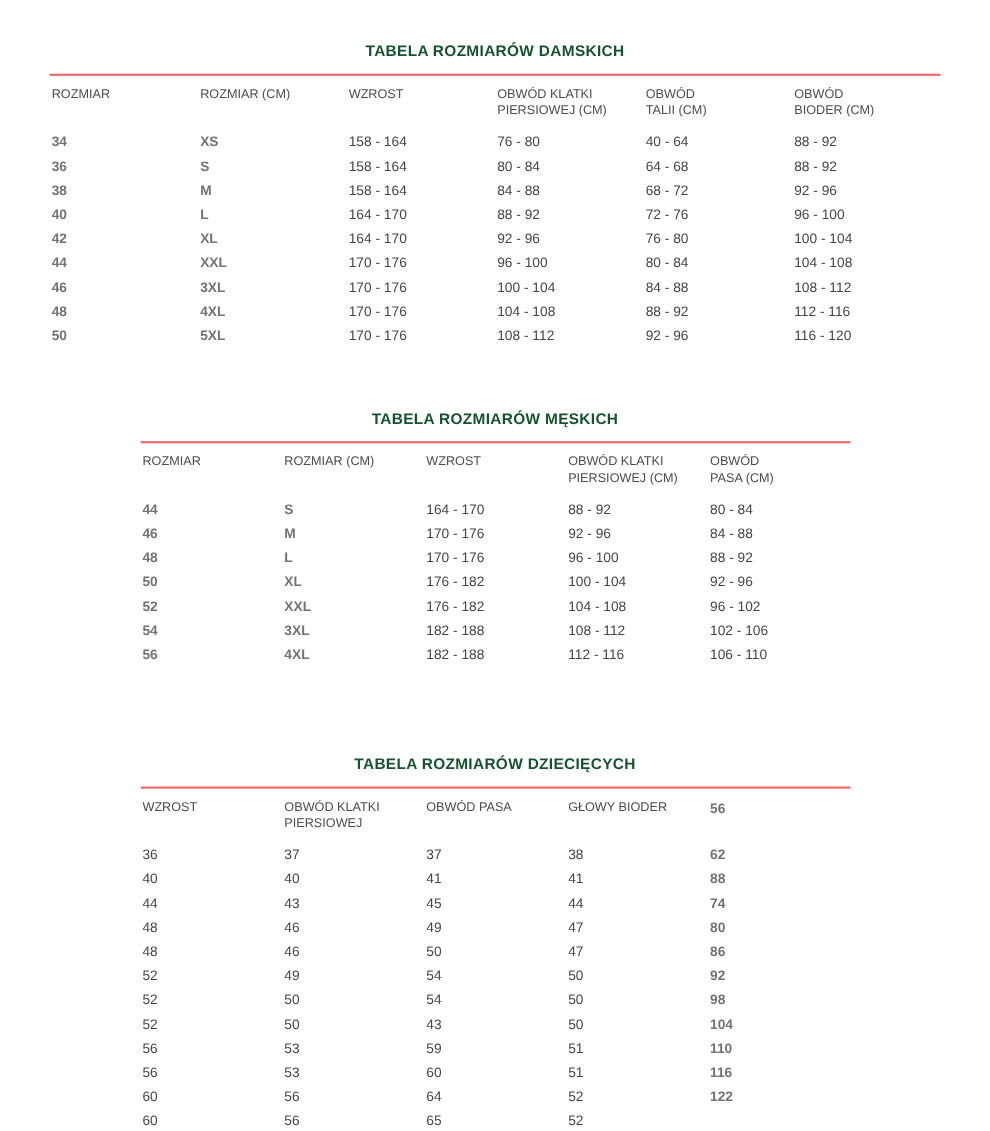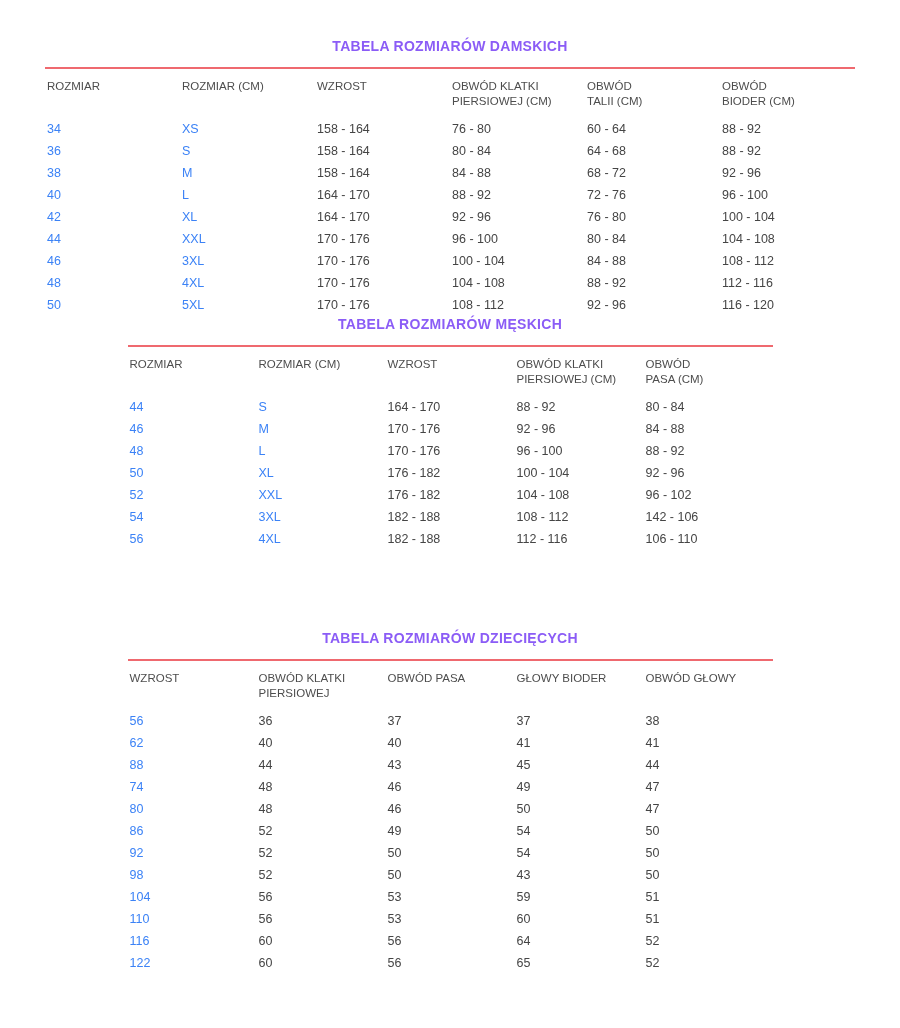--- a/index.html
+++ b/index.html
@@ -13,30 +13,30 @@
     height: 1028px;
     overflow: hidden;
     font-family: "Liberation Sans", "DejaVu Sans", sans-serif;
     color: #404040;
   }
   .size-table {
     margin-left: auto;
     margin-right: auto;
   }
   .size-table.women { width: 810px; margin-top: 38px; }
-  .size-table.men   { width: 645px; }
+  .size-table.men   { width: 645px; margin-top: 56px; }
   .size-table.kids  { width: 645px; margin-top: 80px; }
 
   .table-title {
     margin: 0 0 13px 0;
     text-align: center;
     font-size: 14px;
     font-weight: 700;
     letter-spacing: 0.3px;
-    color: #8b5cf6;
+    color: #14532d;
   }
   .rule {
     height: 2px;
     background: var(--accent);
     margin-bottom: 7px;
   }
   .grid {
     display: grid;
   }
   .hcell {
@@ -47,22 +47,22 @@
     min-height: 30px;
     align-self: start;
   }
   .cell {
     font-size: 12.5px;
     line-height: 15px;
     padding: 3.5px 2px;
     color: #454545;
   }
   .cell.bold {
-    font-weight: 400;
-    color: #3b82f6;
+    font-weight: 700;
+    color: #737373;
   }
 </style>
 </head>
 <body>
 
 <main>
 
   <section class="size-table women">
     <h2 class="table-title">TABELA ROZMIARÓW DAMSKICH</h2>
     <div class="rule"></div>
@@ -70,21 +70,21 @@
         <div class="hcell">ROZMIAR</div>
         <div class="hcell">ROZMIAR (CM)</div>
         <div class="hcell">WZROST</div>
         <div class="hcell">OBWÓD KLATKI<br>PIERSIOWEJ (CM)</div>
         <div class="hcell">OBWÓD<br>TALII (CM)</div>
         <div class="hcell">OBWÓD<br>BIODER (CM)</div>
         <div class="cell bold">34</div>
         <div class="cell bold">XS</div>
         <div class="cell">158 - 164</div>
         <div class="cell">76 - 80</div>
-        <div class="cell">60 - 64</div>
+        <div class="cell">40 - 64</div>
         <div class="cell">88 - 92</div>
         <div class="cell bold">36</div>
         <div class="cell bold">S</div>
         <div class="cell">158 - 164</div>
         <div class="cell">80 - 84</div>
         <div class="cell">64 - 68</div>
         <div class="cell">88 - 92</div>
         <div class="cell bold">38</div>
         <div class="cell bold">M</div>
         <div class="cell">158 - 164</div>
@@ -161,38 +161,37 @@
         <div class="cell">92 - 96</div>
         <div class="cell bold">52</div>
         <div class="cell bold">XXL</div>
         <div class="cell">176 - 182</div>
         <div class="cell">104 - 108</div>
         <div class="cell">96 - 102</div>
         <div class="cell bold">54</div>
         <div class="cell bold">3XL</div>
         <div class="cell">182 - 188</div>
         <div class="cell">108 - 112</div>
-        <div class="cell">142 - 106</div>
+        <div class="cell">102 - 106</div>
         <div class="cell bold">56</div>
         <div class="cell bold">4XL</div>
         <div class="cell">182 - 188</div>
         <div class="cell">112 - 116</div>
         <div class="cell">106 - 110</div>
       </div>
   </section>
 
   <section class="size-table kids">
     <h2 class="table-title">TABELA ROZMIARÓW DZIECIĘCYCH</h2>
     <div class="rule"></div>
     <div class="grid" style="grid-template-columns: repeat(5, 1fr);">
         <div class="hcell">WZROST</div>
         <div class="hcell">OBWÓD KLATKI<br>PIERSIOWEJ</div>
         <div class="hcell">OBWÓD PASA</div>
         <div class="hcell">GŁOWY BIODER</div>
-        <div class="hcell">OBWÓD GŁOWY</div>
         <div class="cell bold">56</div>
         <div class="cell">36</div>
         <div class="cell">37</div>
         <div class="cell">37</div>
         <div class="cell">38</div>
         <div class="cell bold">62</div>
         <div class="cell">40</div>
         <div class="cell">40</div>
         <div class="cell">41</div>
         <div class="cell">41</div>

